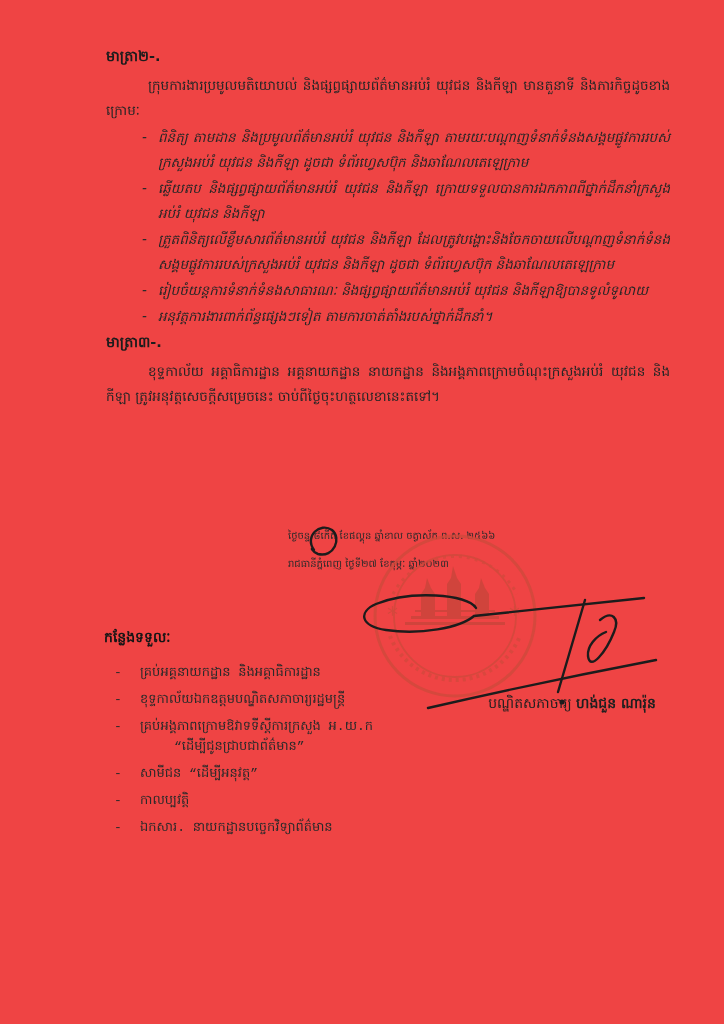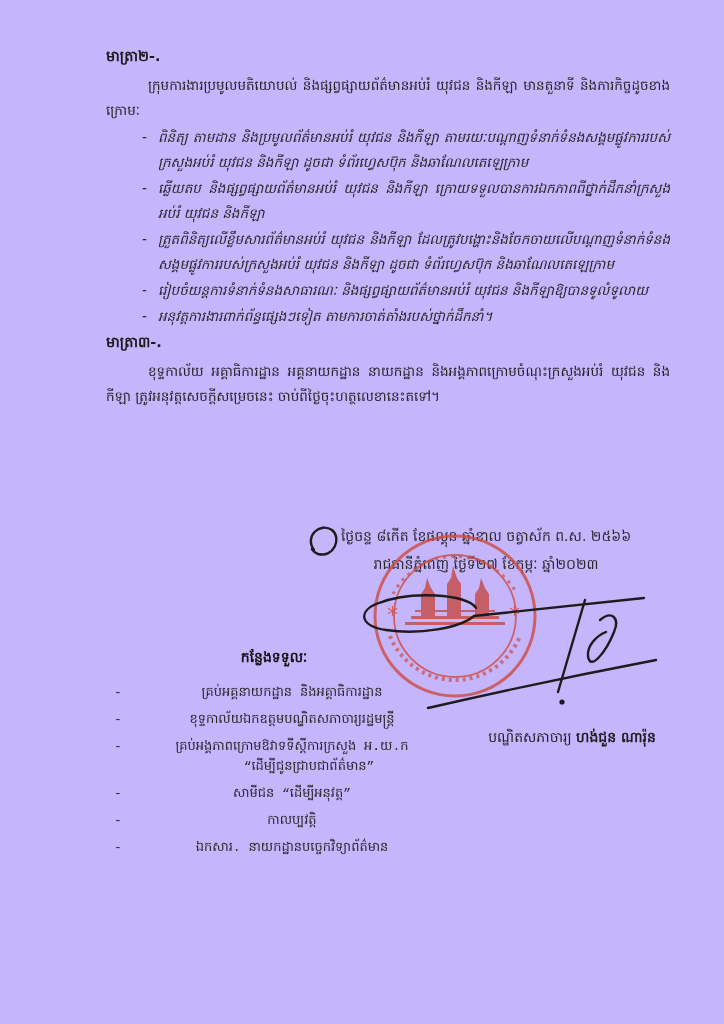--- a/index.html
+++ b/index.html
@@ -4,21 +4,21 @@
 <style>
   html,body{margin:0;padding:0;}
   body{
     width:724px;height:1024px;
     background:#f2f2f2;
     font-family:"DejaVu Sans", sans-serif;
   }
   .page{
     position:relative;
     width:724px;height:1024px;
-    background:#c4b5fd;
+    background:#ef4444;
     color:#262626;
     overflow:hidden;
   }
   .main-text{
     position:absolute;
     left:106px; right:54px; top:44px;
     font-size:13.5px;
     line-height:25px;
   }
   .article-heading{
@@ -48,57 +48,55 @@
     content:"-";
     position:absolute;
     left:2px; top:0;
     color:#2a2a2a;
   }
   .article-3{ }
   .date-block{
     position:absolute;
     left:288px; top:522px;
     width:396px;
-    text-align:center;
-    font-size:14px;
+    font-size:10px;
     line-height:28px;
     color:#2a2a2a;
     z-index:1;
   }
   .seal{
     position:absolute;
     left:363px; top:524px;
     width:184px; height:184px;
     z-index:2;
     opacity:0.9;
   }
   .signature-svg{
     position:absolute;
     left:300px; top:520px;
     width:360px; height:200px;
     z-index:3;
   }
   .signer-line{
     position:absolute;
-    left:436px; top:728px;
+    left:436px; top:694px;
     width:272px;
     text-align:center;
     font-size:14px;
     color:#1f1f1f;
     z-index:4;
   }
   .signer-line .signer-name{ font-weight:bold; }
   .distribution{
     position:absolute;
-    left:104px; top:648px;
+    left:104px; top:628px;
     width:340px;
     font-size:13px;
     color:#2a2a2a;
     z-index:1;
-    text-align:center;
   }
   .distribution-heading{
     font-size:14px;
     font-weight:bold;
     color:#151515;
     margin:0 0 14px 0;
   }
   .distribution-list{
     list-style:none;
     margin:0 0 16px 10px;

